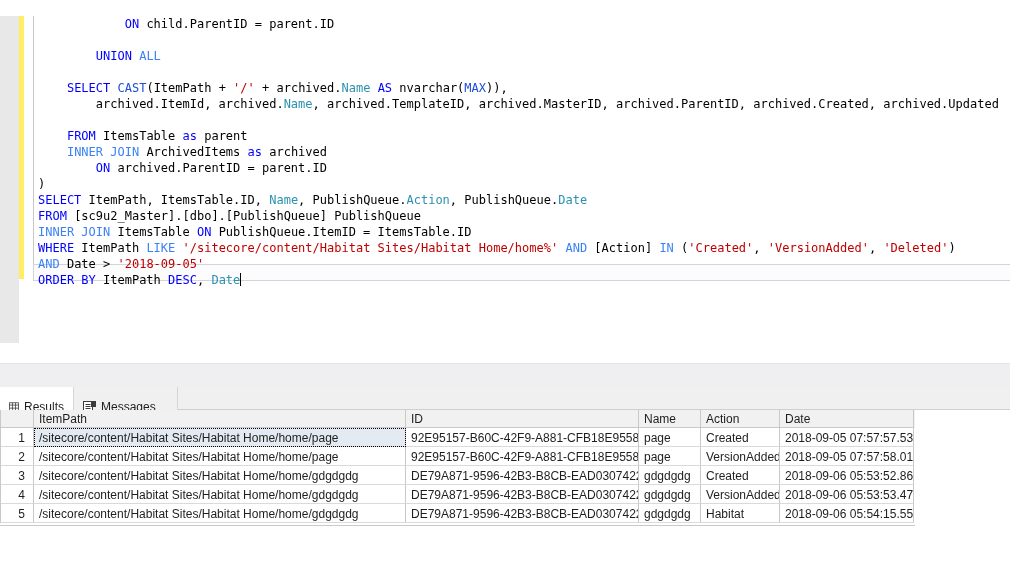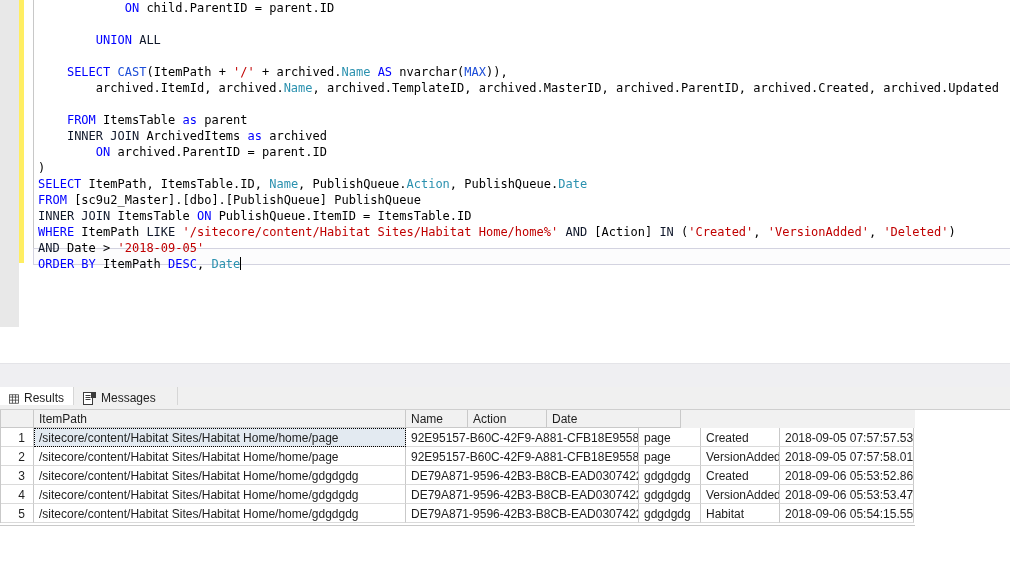--- a/index.html
+++ b/index.html
@@ -7,21 +7,21 @@
     margin: 0; padding: 0;
     width: 1010px; height: 565px;
     background: #ffffff;
     font-family: "Liberation Sans", sans-serif;
     overflow: hidden;
   }
   #app { position: relative; width: 1010px; height: 565px; background:#fff; }
 
   
   #editor-pane {
-    position: absolute; left: 0; top: 0; width: 1010px; height: 327px;
+    position: absolute; left: 0; top: 16px; width: 1010px; height: 327px;
     background: #ffffff; overflow: hidden;
   }
   .gutter-grey {
     position:absolute; left:0; top:0; width:19px; height:363px;
     background:#e8e8e8;
   }
   .gutter-yellow {
     position:absolute; left:19px; top:0; width:5px; height:263px;
     background:#ffee62;
   }
@@ -37,21 +37,21 @@
     position:absolute; left:38px; top:0;
     width: 975px;
     font-family: "DejaVu Sans Mono", "Liberation Mono", monospace;
     font-size: 12px;
     line-height: 16px;
     white-space: pre;
     color: #000000;
   }
   .ln { height:16px; white-space: pre; }
   .kw   { color:#0000ff; }
-  .kw2  { color:#0f172a; }   
+  .kw2  { color:#3b82f6; }   
   .fn   { color:#1d4ed8; }   
   .str  { color:#c00000; }   
   .col  { color:#2b91af; }   
   .plain{ color:#000000; }
 
   
   .cur-line-box {
     position:absolute; left:33px; top:248px; width:980px; height:17px;
     border:1px solid #d3d3e0; background:#fcfcfd;
   }
@@ -65,22 +65,22 @@
     position:absolute; left:0; top:363px; width:1010px; height:24px;
     background:#efeff2; border-top:1px solid #e4e4e8;
   }
 
   
   #tabs-bar {
     position:absolute; left:0; top:387px; width:1010px; height:23px;
     background:#f0f0f0; border-bottom:1px solid #cfcfcf;
   }
   .tab {
-    position:absolute; top:0; height:18px;
-    display:flex; align-items:flex-end; gap:5px;
+    position:absolute; top:0; height:40px;
+    display:flex; align-items:center; gap:5px;
     padding:0 9px; font-size:12px; color:#1e1e1e;
   }
   .tab.active { background:#ffffff; border:none; }
   .tab.inactive {
     background:#f0f0f0;
     border-left:1px solid #d6d6d6; border-right:1px solid #d6d6d6;
   }
   #tab-results { left:0; width:73px; }
   #tab-messages { left:73px; width:105px; }
 
@@ -160,20 +160,21 @@
         <rect x="8" y="0" width="5" height="6" fill="#3a3a3a"></rect>
       </svg>
       <span>Messages</span>
     </div>
   </div>
 
   <div id="grid">
       <div class="grid-row grid-head">
         <div class="cell c-num"></div>
         <div class="cell c-path">ItemPath</div>
+        <div class="cell c-id">ID</div>
         <div class="cell c-name">Name</div>
         <div class="cell c-action">Action</div>
         <div class="cell c-date">Date</div>
       </div>
       <div class="grid-row">
         <div class="cell c-num">1</div>
         <div class="cell c-path cell-selected">/sitecore/content/Habitat Sites/Habitat Home/home/page</div>
         <div class="cell c-id">92E95157-B60C-42F9-A881-CFB18E95589D</div>
         <div class="cell c-name">page</div>
         <div class="cell c-action">Created</div>

